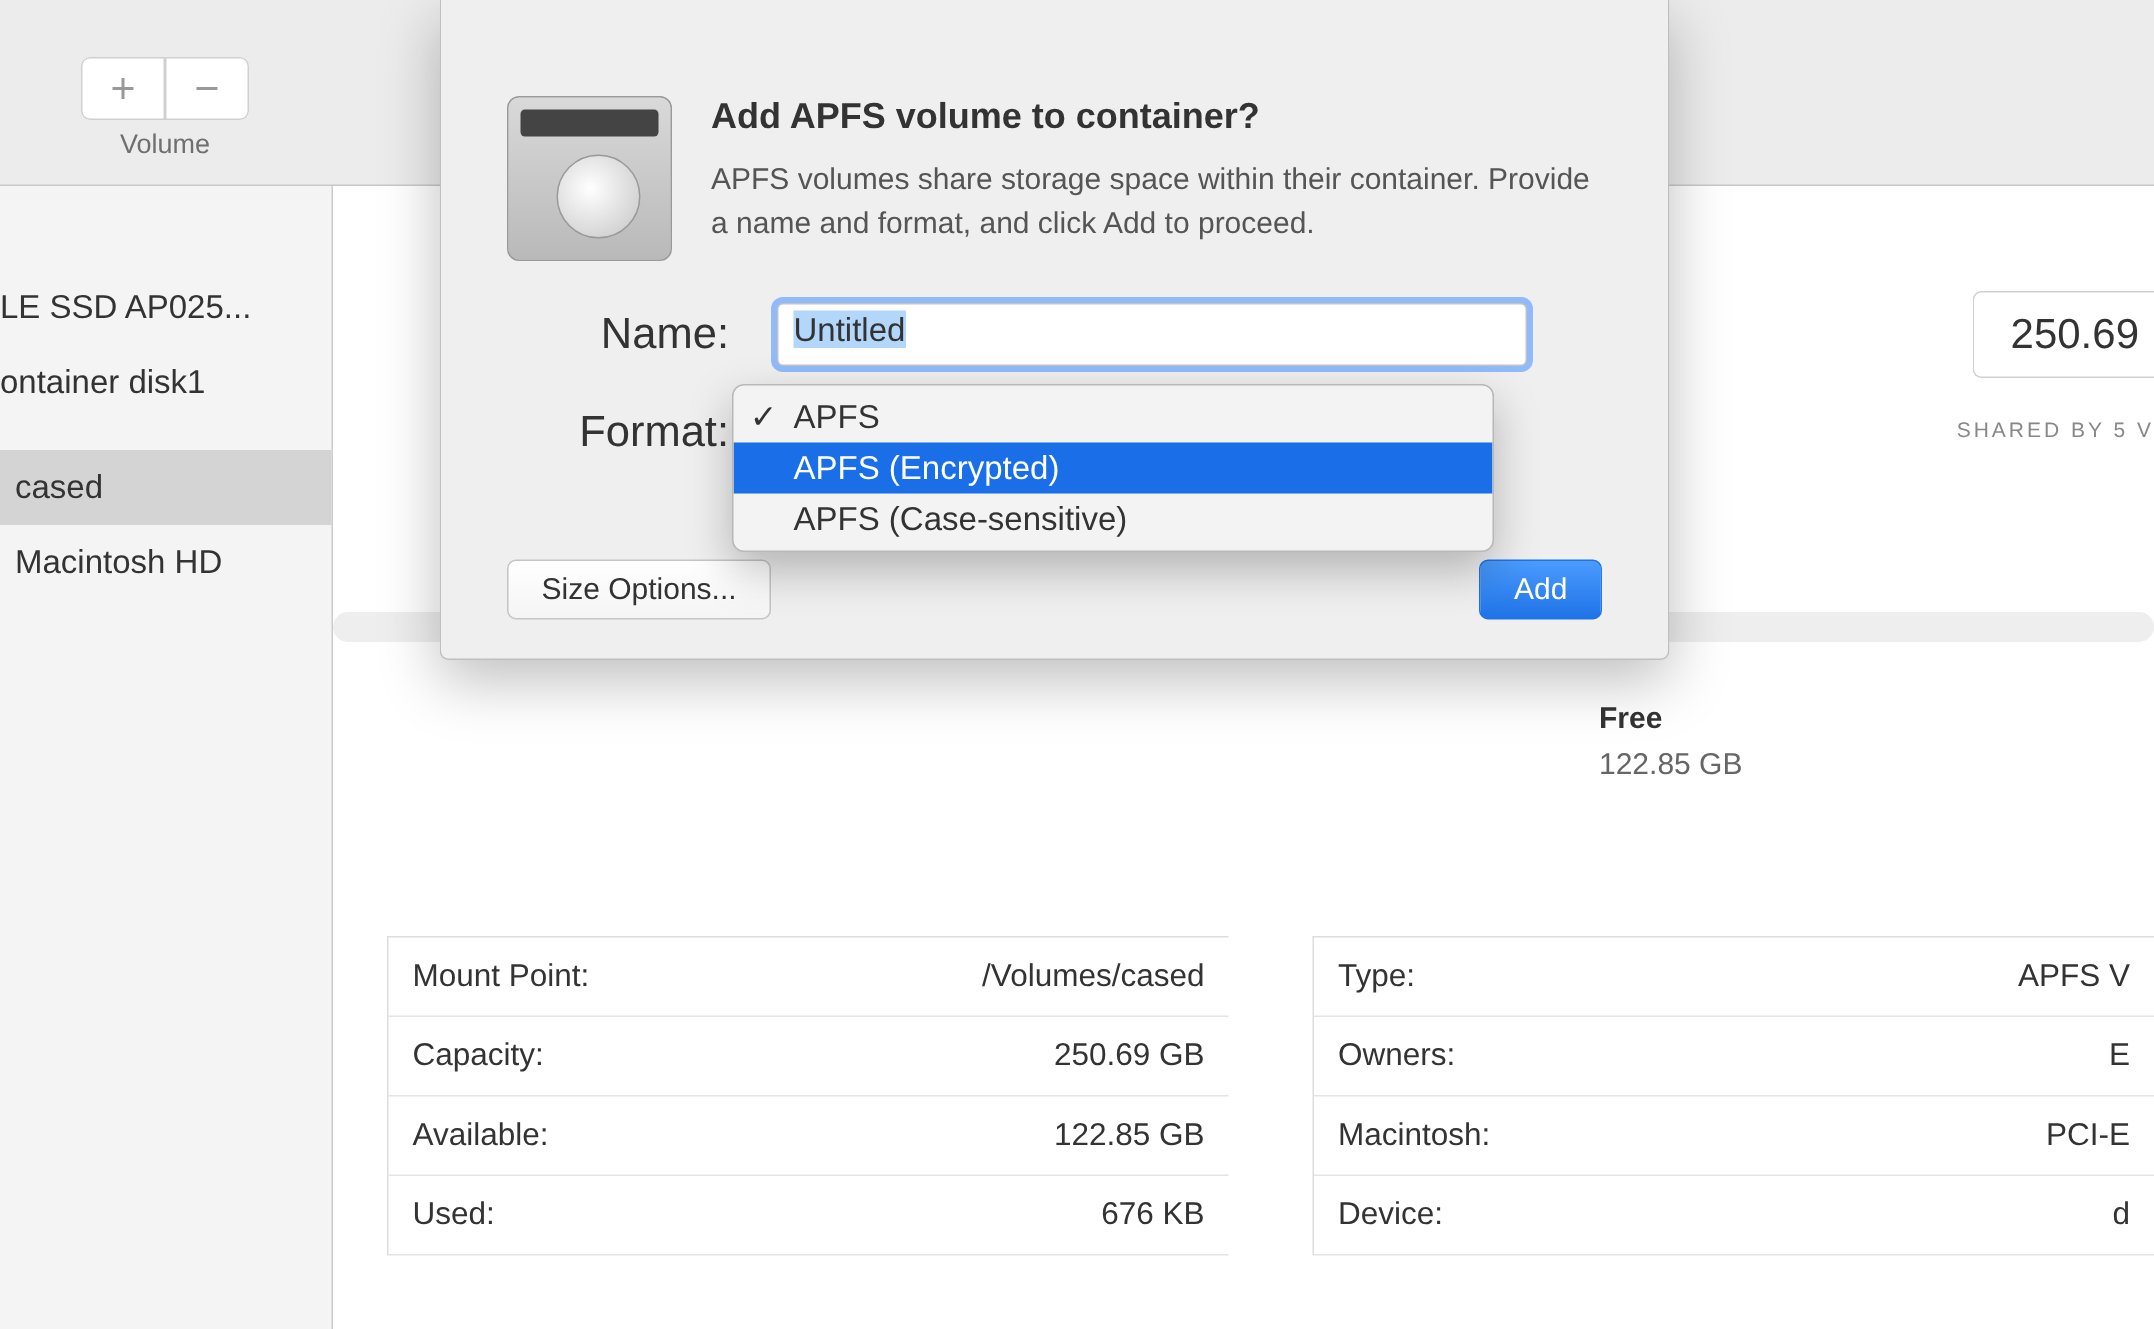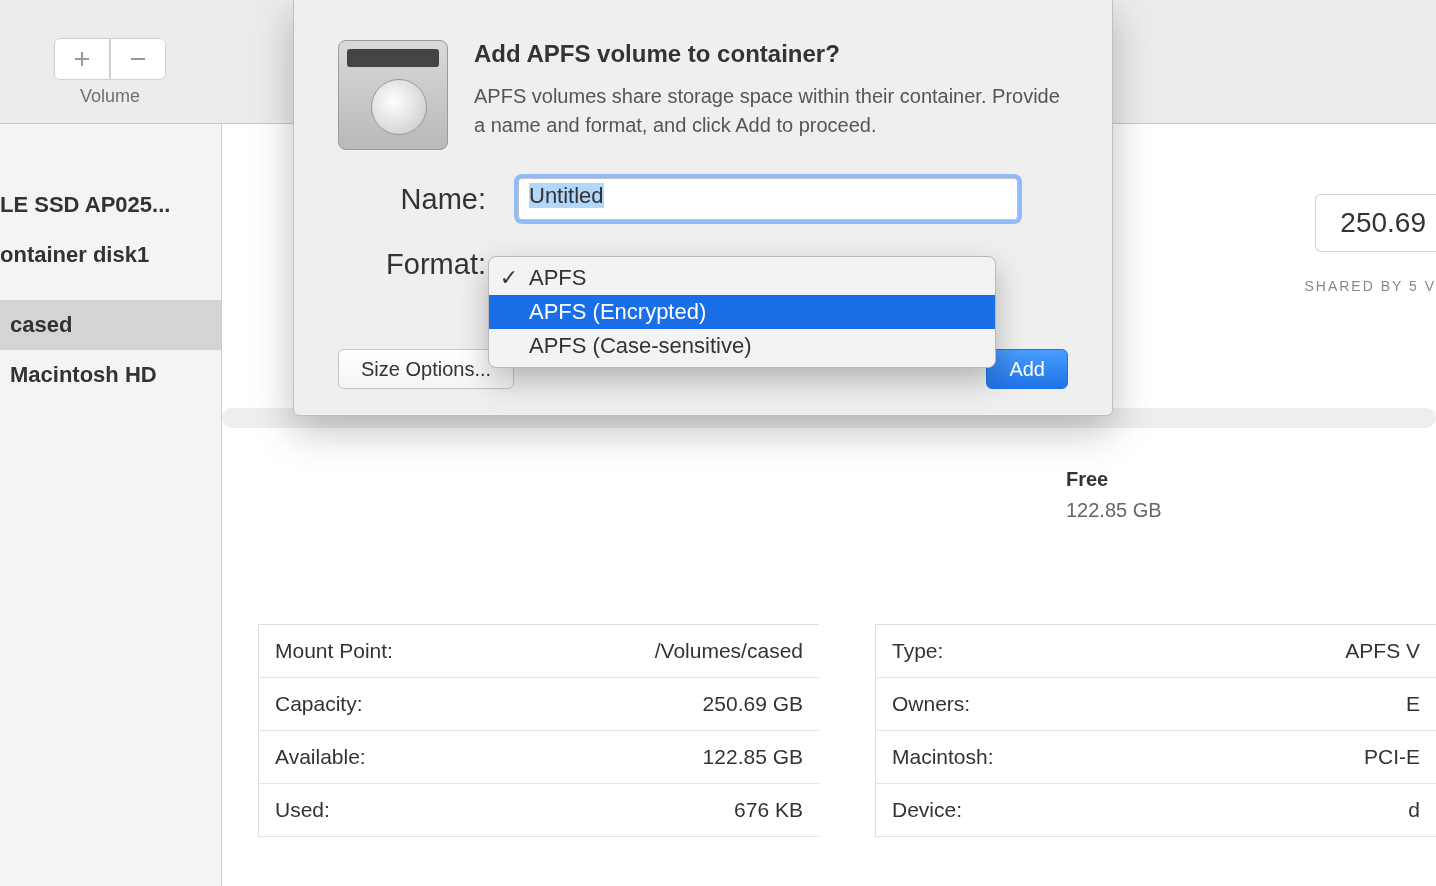--- a/index.html
+++ b/index.html
@@ -75,21 +75,20 @@
   padding-left: 8px;
   display: flex;
   align-items: center;
   font-size: 22px;
   color: #333;
   border-bottom: 0;
   overflow: hidden;
   text-overflow: ellipsis;
   white-space: nowrap;
   cursor: pointer;
-  font-weight: bold;
 }
 .sb-item.level0 { padding-left: 0; font-size: 22px; }
 .sb-item.level1 { padding-left: 0; }
 .sb-item.level2 { padding-left: 10px; }
 .sb-item.selected { background: #d4d4d4; margin-top: 20px; }
 
 .content {
   flex: 1;
   position: relative;
   background: #fff;
@@ -166,21 +165,21 @@
   left: 293px; top: 0;
   width: 820px;
   background: #efefef;
   border: 1px solid #bfbfbf;
   border-top: none;
   box-shadow: 0 14px 40px rgba(0,0,0,0.25);
   border-radius: 0 0 6px 6px;
   padding: 40px 44px 26px 44px;
   z-index: 10;
 }
-.sheet-inner { display: flex; gap: 26px; }
+.sheet-inner { display: flex; gap: 26px; margin-top: 24px; }
 .hdd-icon {
   width: 110px; height: 110px;
   flex-shrink: 0;
   background: linear-gradient(#d9d9d9, #b9b9b9);
   border-radius: 8px;
   border: 1px solid #999;
   position: relative;
 }
 .hdd-icon::before {
   content: "";

